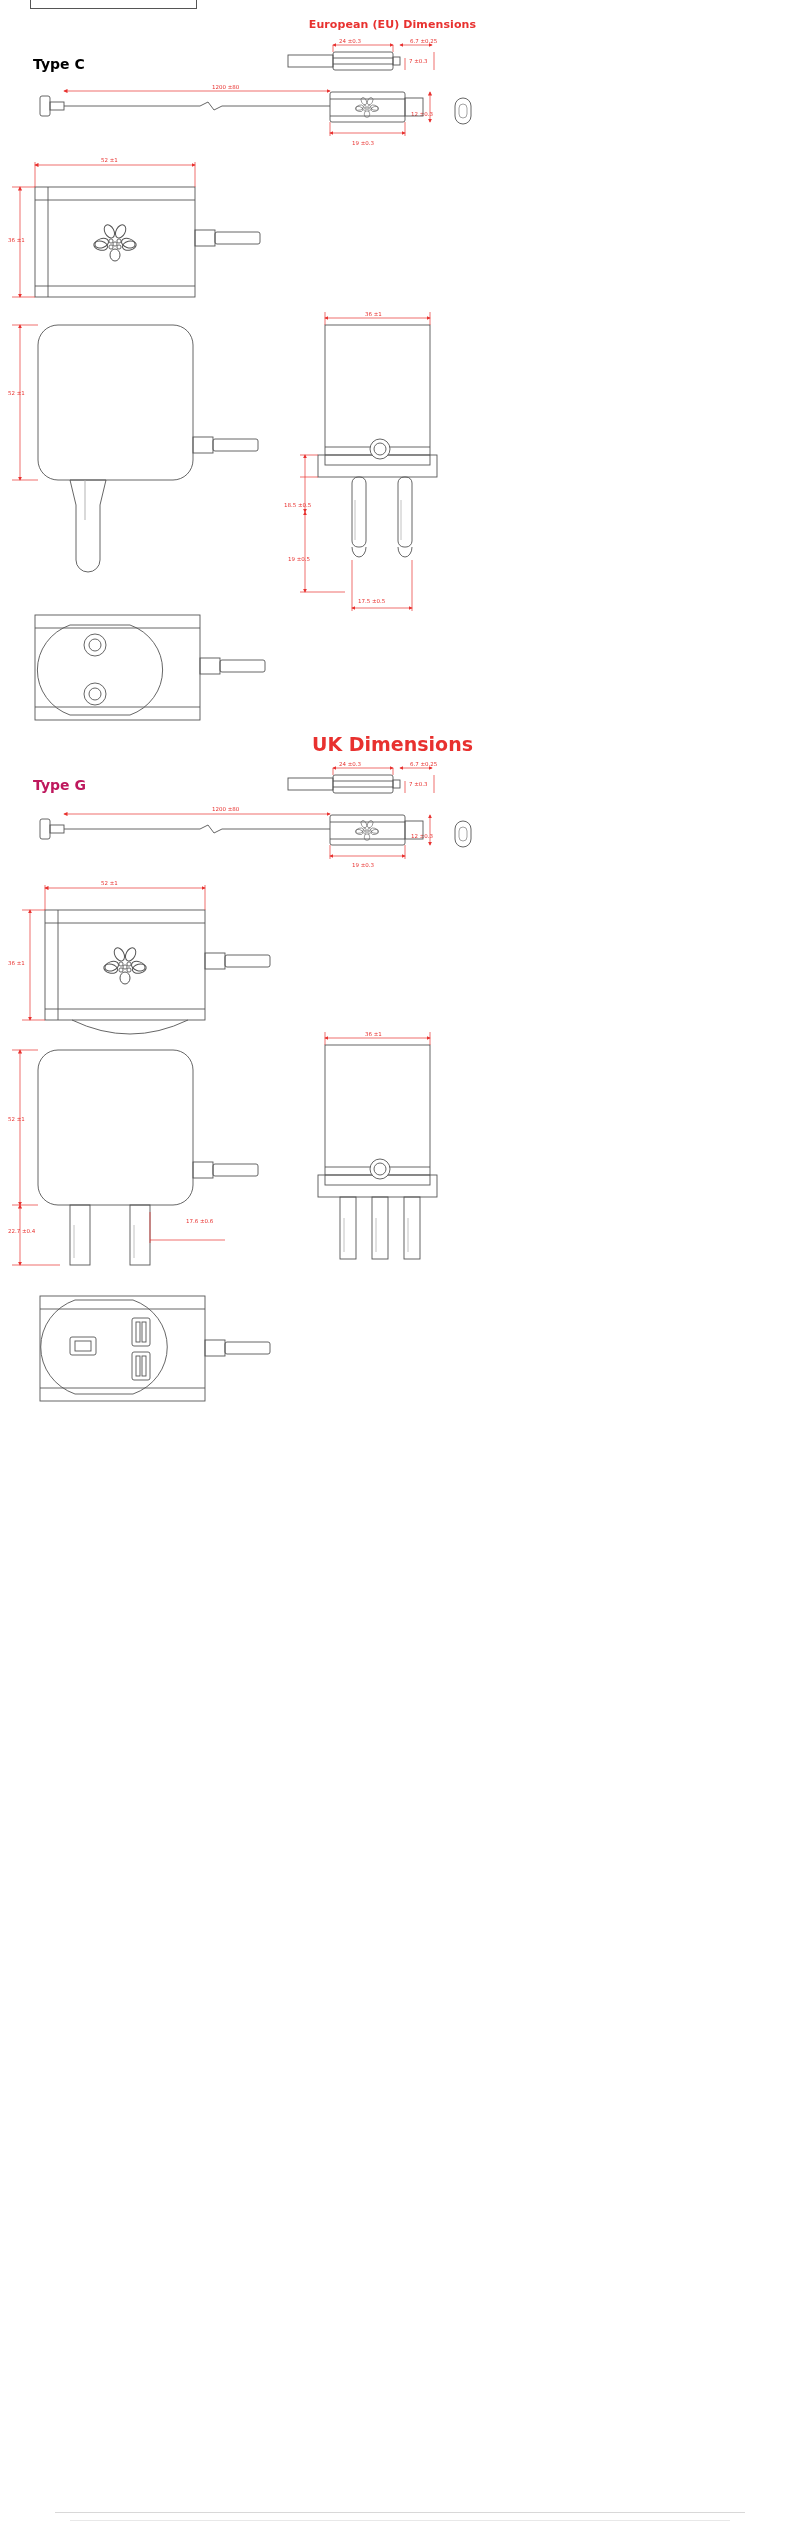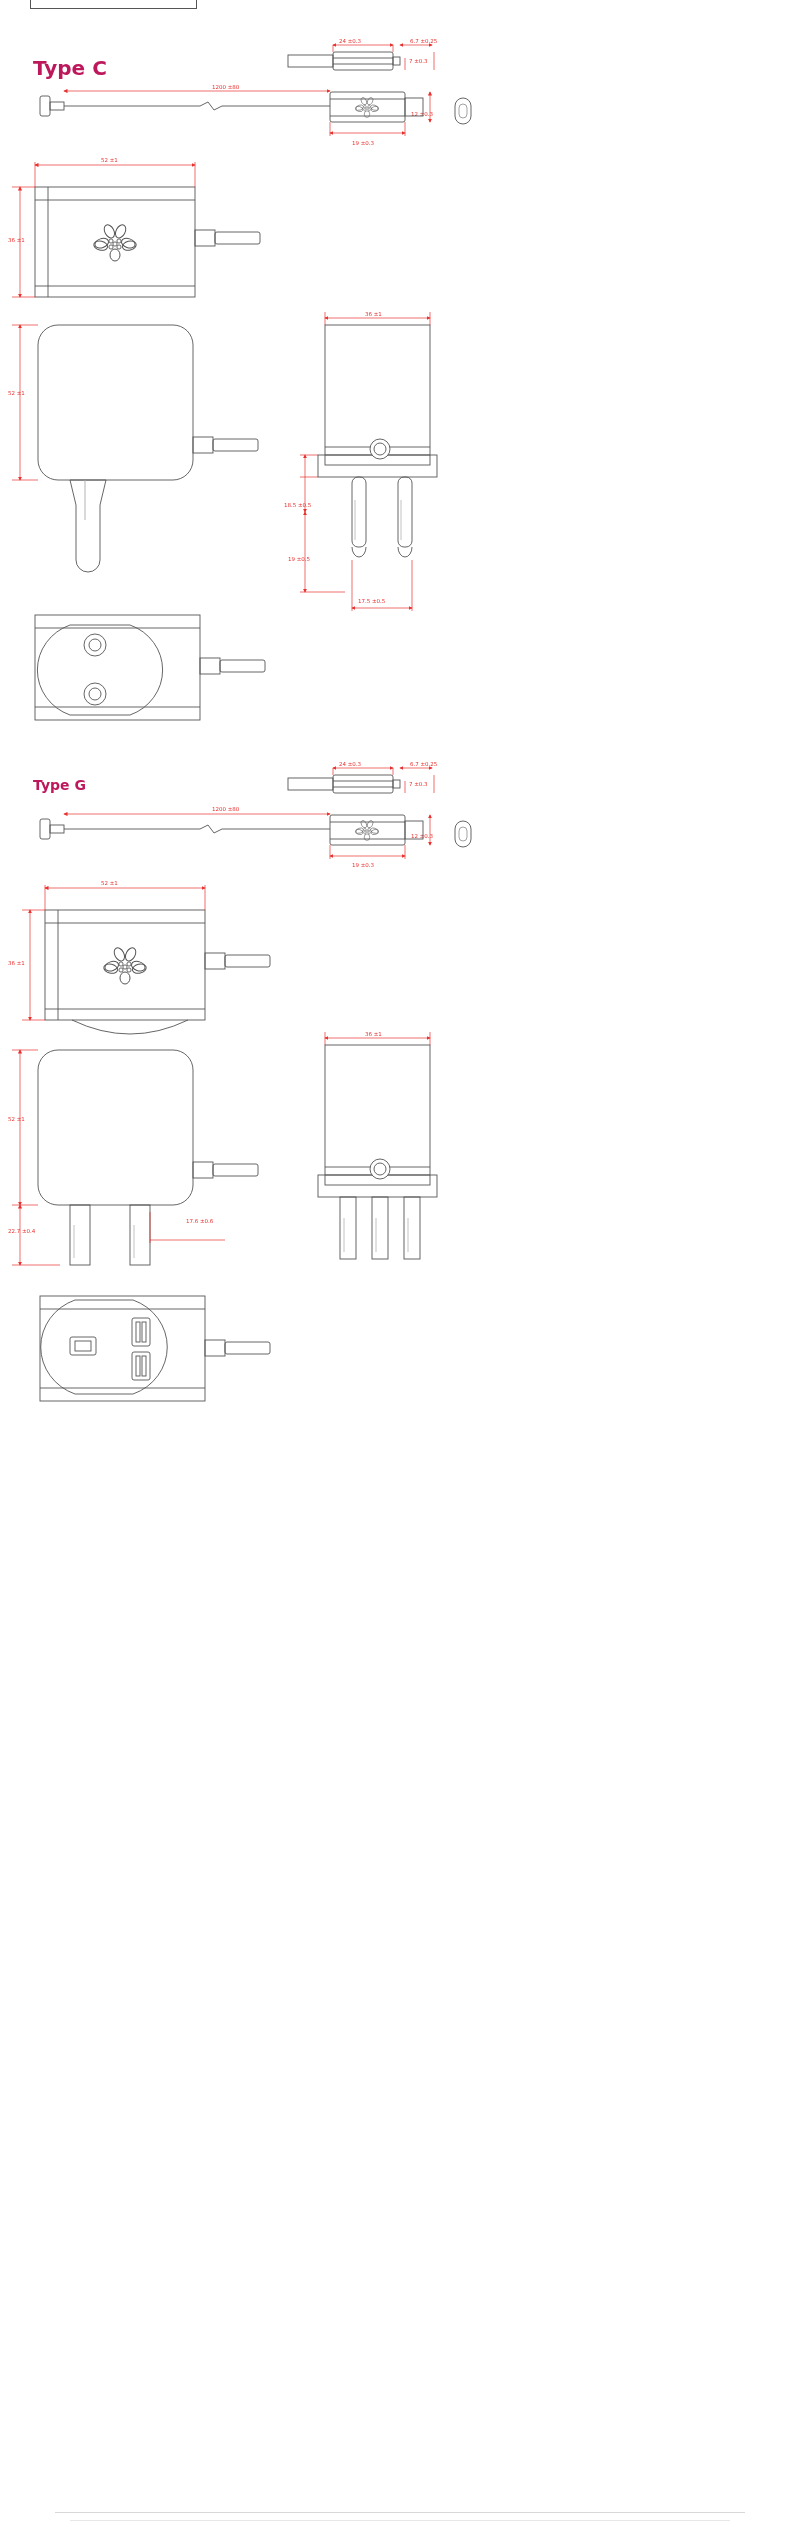--- a/index.html
+++ b/index.html
@@ -5,43 +5,45 @@
   html,body{margin:0;padding:0;background:#ffffff;}
   body{width:785px;height:2544px;position:relative;font-family:"DejaVu Sans",sans-serif;overflow:hidden;}
   .page{position:relative;width:785px;height:2544px;background:#fff;}
 
   
   .topbar{position:absolute;left:30px;top:0px;width:165px;height:8px;border:1px solid #555;border-top:none;background:#fff;}
 
   
   .eu-heading{position:absolute;left:0;top:18px;width:785px;text-align:center;color:#e8312f;font-size:11px;font-weight:600;letter-spacing:.1px;}
   .uk-heading{position:absolute;left:0;top:733px;width:785px;text-align:center;color:#e8312f;font-size:19px;font-weight:600;}
-  .type-c{position:absolute;left:33px;top:56px;color:#be185d;font-size:20px;font-weight:700;}
+  .type-c{position:absolute;left:33px;top:56px;color:#000000;font-size:14px;font-weight:700;}
   .type-g{position:absolute;left:33px;top:777px;color:#be185d;font-size:14px;font-weight:700;}
 
   
   .dim{position:absolute;color:#e8312f;font-size:5.5px;white-space:nowrap;letter-spacing:0;}
 
   
   svg.layer{position:absolute;left:0;top:0;width:785px;height:2544px;pointer-events:none;}
 
   
   .page-edge{position:absolute;left:0;top:2500px;width:785px;height:44px;background:#fff;}
   .page-edge:before{content:"";position:absolute;left:55px;top:12px;width:690px;height:1px;background:#d8d8d8;}
   .page-edge:after{content:"";position:absolute;left:70px;top:20px;width:660px;height:1px;background:#e8e8e8;}
 </style>
 </head>
 <body>
 
 <div class="page">
 
   <div class="topbar"></div>
 
+  <div class="eu-heading">European (EU) Dimensions</div>
   <div class="type-c">Type C</div>
 
+  <div class="uk-heading">UK Dimensions</div>
   <div class="type-g">Type G</div>
 
   <div class="dim" style="left:339px;top:38px;">24 ±0.3</div>
   <div class="dim" style="left:410px;top:38px;">6.7 ±0.25</div>
   <div class="dim" style="left:409px;top:58px;">7 ±0.3</div>
 
   <div class="dim" style="left:212px;top:84px;">1200 ±80</div>
   <div class="dim" style="left:352px;top:140px;">19 ±0.3</div>
   <div class="dim" style="left:411px;top:111px;">12 ±0.3</div>
 

